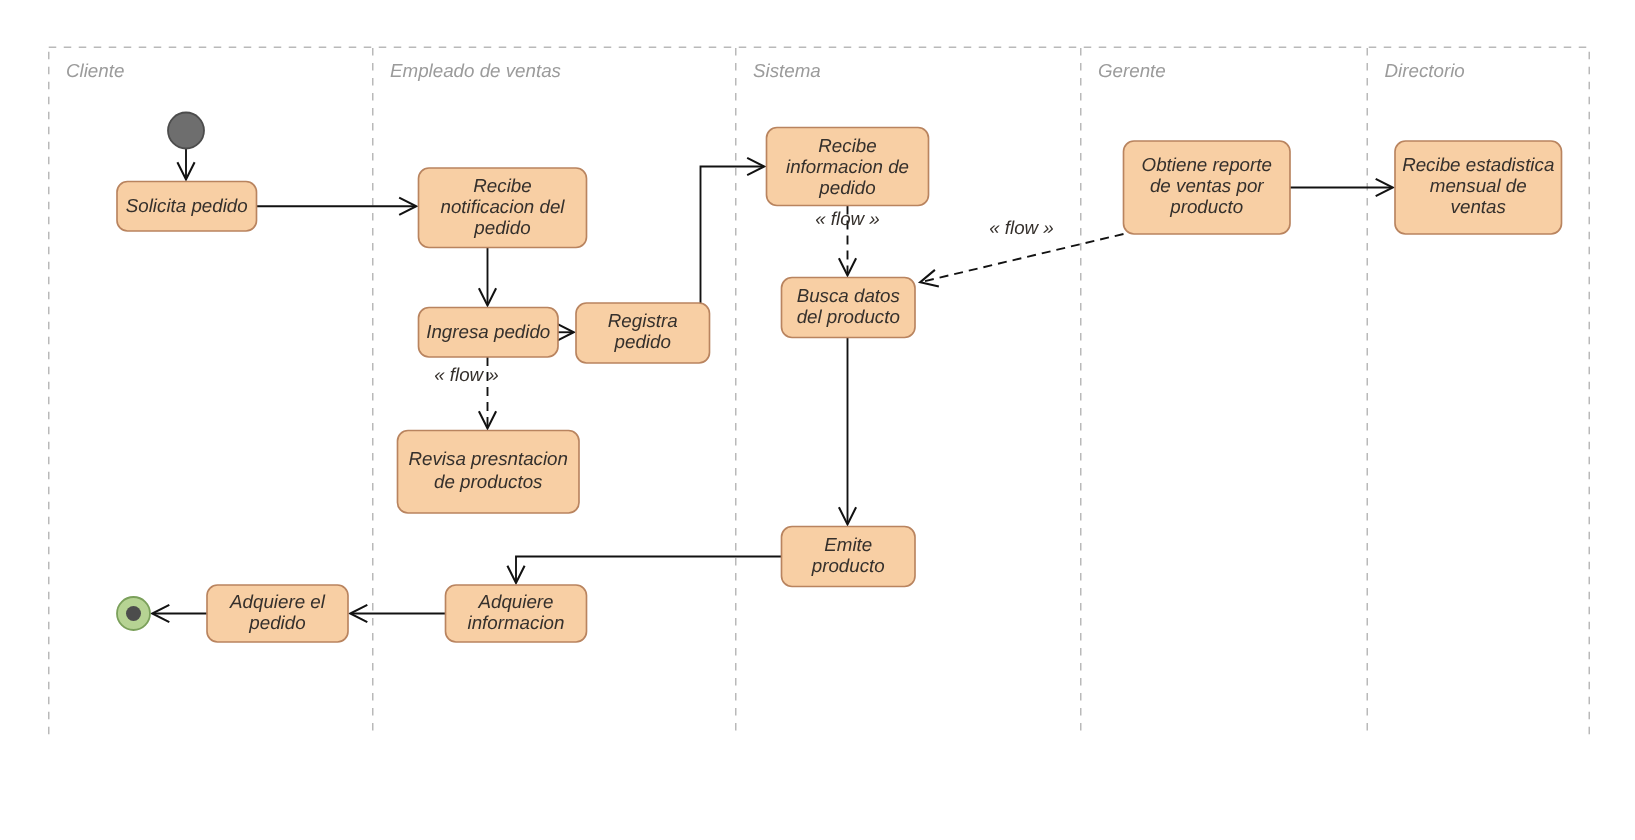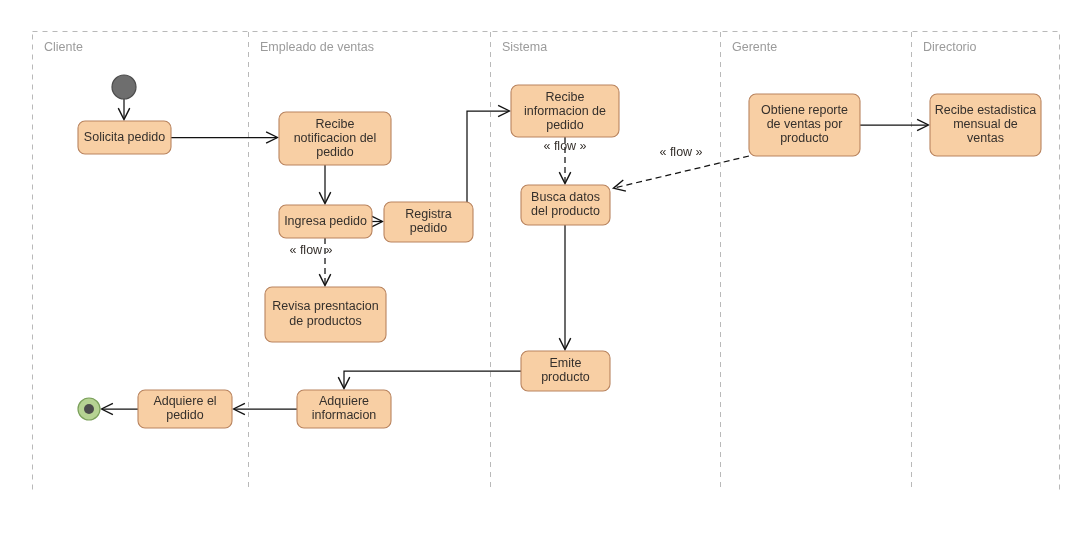--- a/index.html
+++ b/index.html
@@ -7,20 +7,21 @@
     padding: 0;
     background: #ffffff;
     font-family: "Liberation Sans", sans-serif;
   }
   #canvas {
     position: relative;
     width: 1090px;
     height: 491px;
     background: #ffffff;
     overflow: hidden;
+    font-style: italic;
   }
   #diagram-svg {
     position: absolute;
     left: 0;
     top: 0;
     width: 1090px;
     height: 560px;
   }
   .lane-label {
     font-family: "Liberation Sans", sans-serif;

